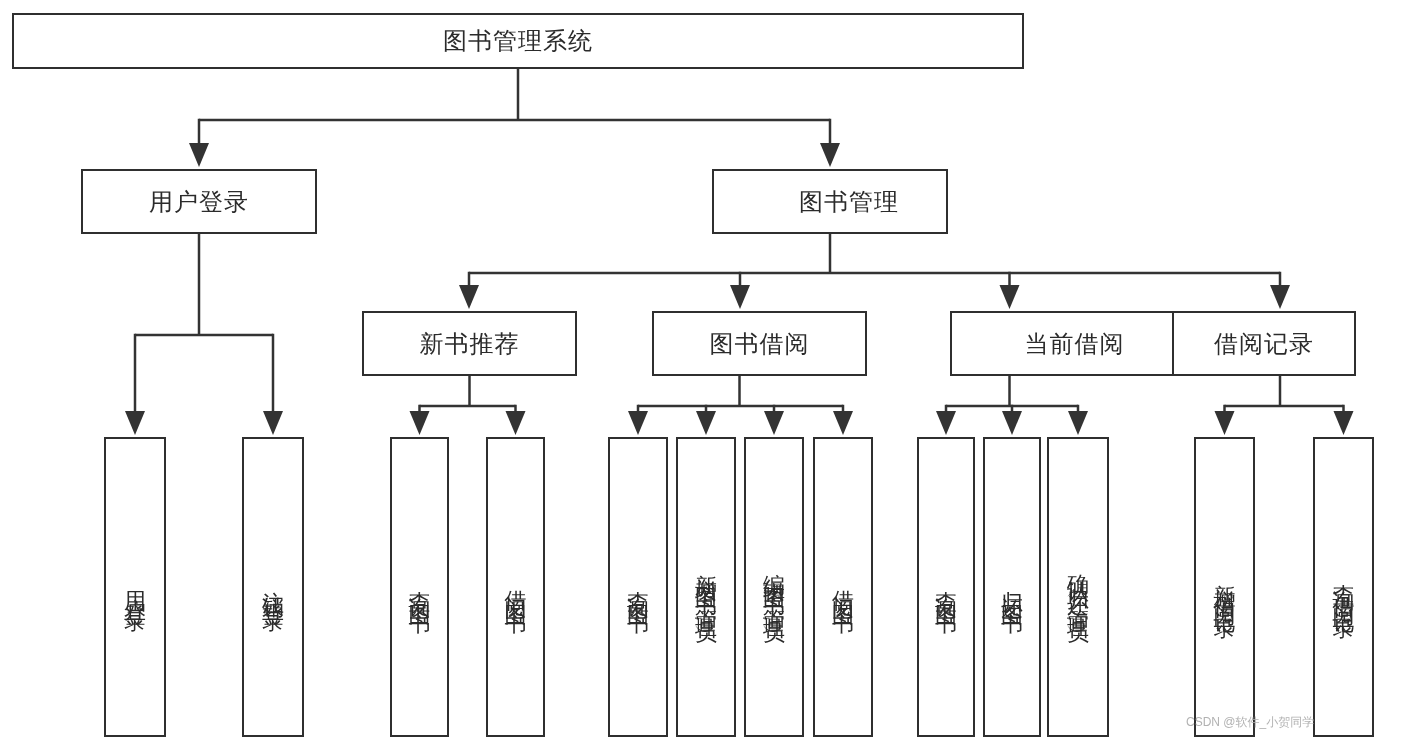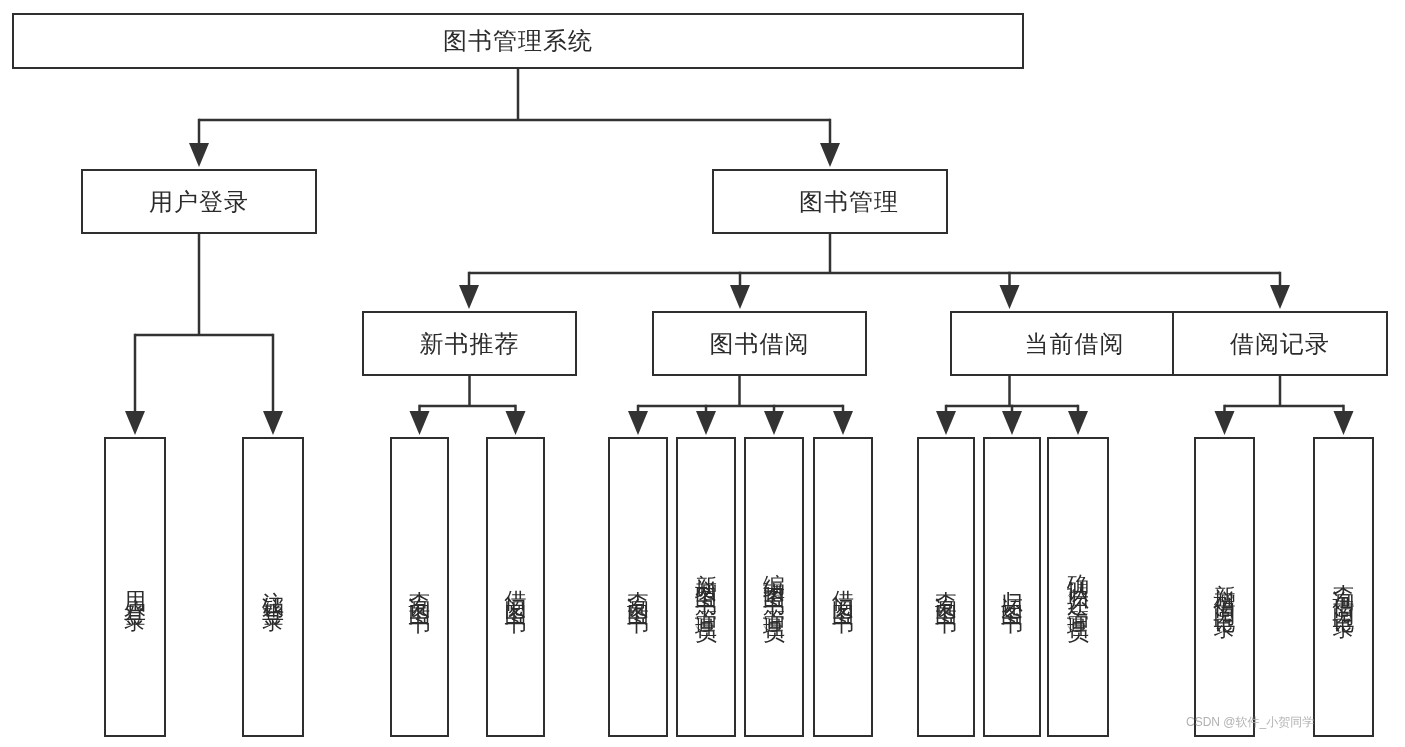--- a/index.html
+++ b/index.html
@@ -136,21 +136,21 @@
 
   <div class="box h-box" style="left:362px; top:311px; width:215px; height:65px;">
     <span>新书推荐</span>
   </div>
   <div class="box h-box" style="left:632px; top:311px; width:215px; height:65px;margin-left:20px;">
     <span>图书借阅</span>
   </div>
   <div class="box h-box" style="left:902px; top:311px; width:249px; height:65px;margin-left:48px;">
     <span>当前借阅</span>
   </div>
-  <div class="box h-box" style="left:1172px; top:311px; width:216px; height:65px;">
+  <div class="box h-box" style="left:1172px; top:311px; width:184px; height:65px;">
     <span>借阅记录</span>
   </div>
 
   <div class="box v-box" style="left:104px; top:437px; width:62px; height:300px;">
     <span class="v-label">用户登录</span>
   </div>
   <div class="box v-box" style="left:242px; top:437px; width:62px; height:300px;">
     <span class="v-label">注销登录</span>
   </div>
 

